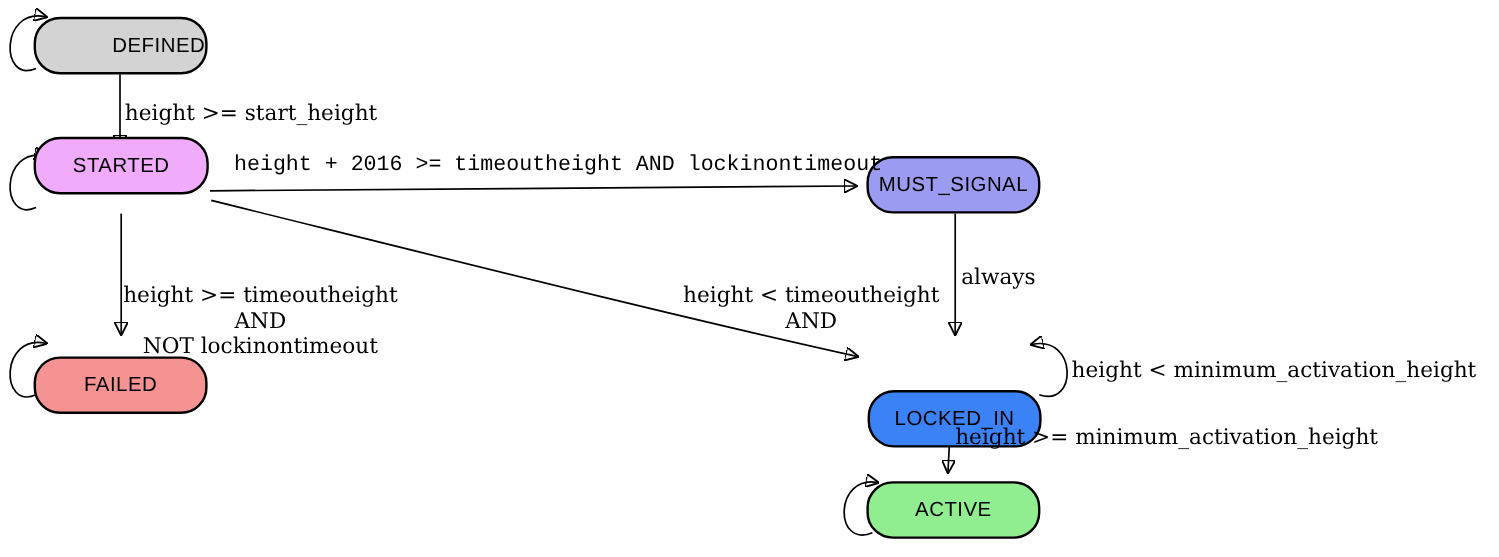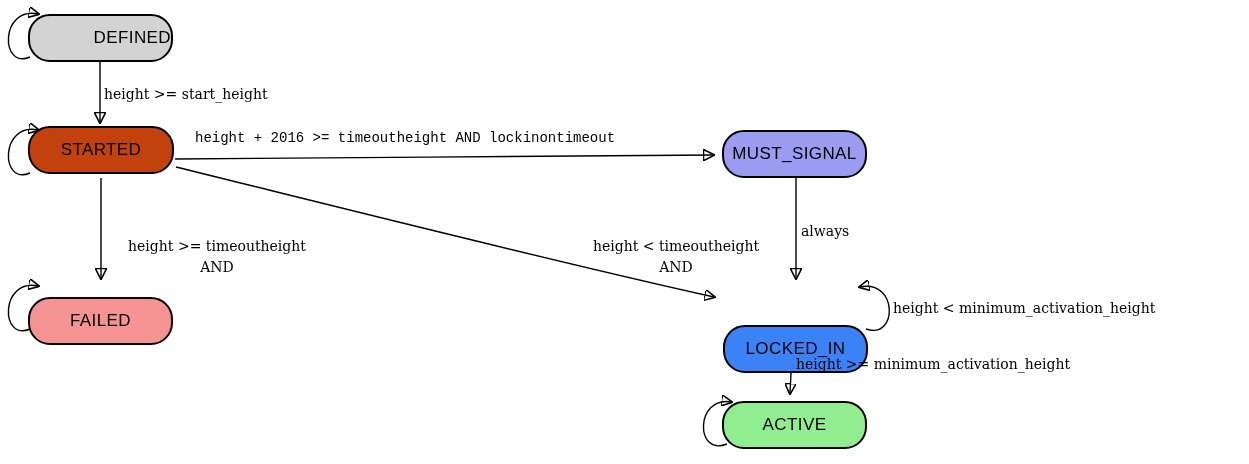--- a/index.html
+++ b/index.html
@@ -20,21 +20,21 @@
     border: 2.6px solid #000000;
     border-radius: 22px;
     display: flex; align-items: center; justify-content: center;
     font-size: 17px;
     letter-spacing: 0.4px;
     color: #000000;
   }
   .elabel {
     position: absolute;
     font-family: "DejaVu Serif", "Liberation Serif", serif;
-    font-size: 14px;
+    font-size: 18px;
     color: #000000;
     white-space: nowrap;
     line-height: 21px;
   }
   .elabel.centered { text-align: center; transform: translateX(-50%); margin-top: 36px; }
 </style>
 </head>
 <body>
 
 <div class="canvas">
@@ -57,21 +57,21 @@
     <line x1="101" y1="178" x2="101" y2="278" marker-end="url(#arrow)"></line>
     <path d="M 176 167 C 370 215, 560 263, 714 297" marker-end="url(#arrow)"></path>
     <line x1="796" y1="178" x2="796" y2="278" marker-end="url(#arrow)"></line>
     <line x1="793" y1="334" x2="790" y2="393" marker-end="url(#arrow)"></line>
   </svg>
 
   <div class="node" style="left: 28px; top: 14px; width: 145px; background-color: rgb(211, 211, 211); justify-content: flex-end;">
     <span>DEFINED</span>
   </div>
 
-  <div class="node" style="left: 28px; top: 126px; width: 146px; background-color: #c2410c;">
+  <div class="node" style="left: 28px; top: 114px; width: 146px; background-color: #f0abfc;">
     <span>STARTED</span>
   </div>
 
   <div class="node" style="left: 722px; top: 130px; width: 145px; background-color: rgb(155, 155, 242);">
     <span>MUST_SIGNAL</span>
   </div>
 
   <div class="node" style="left: 28px; top: 286px; width: 145px; background-color: rgb(245, 147, 147); margin-top: 11px;">
     <span>FAILED</span>
   </div>
@@ -84,20 +84,21 @@
     <span>ACTIVE</span>
   </div>
 
   <div class="elabel" style="left:104px; top:84px;">height &gt;= start_height</div>
 
   <div class="elabel" style="left:195px; top:128px;font-family:Liberation Mono, monospace;">height + 2016 &gt;= timeoutheight AND lockinontimeout</div>
 
   <div class="elabel centered" style="left:217px; top:200px;">
     <div>height &gt;= timeoutheight</div>
     <div>AND</div>
+    <div>NOT lockinontimeout</div>
   </div>
 
   <div class="elabel centered" style="left:676px; top:200px;">
     <div>height &lt; timeoutheight</div>
     <div>AND</div>
   </div>
 
   <div class="elabel" style="left:801px; top:221px;">always</div>
 
   <div class="elabel" style="left:893px; top:298px;">height &lt; minimum_activation_height</div>

